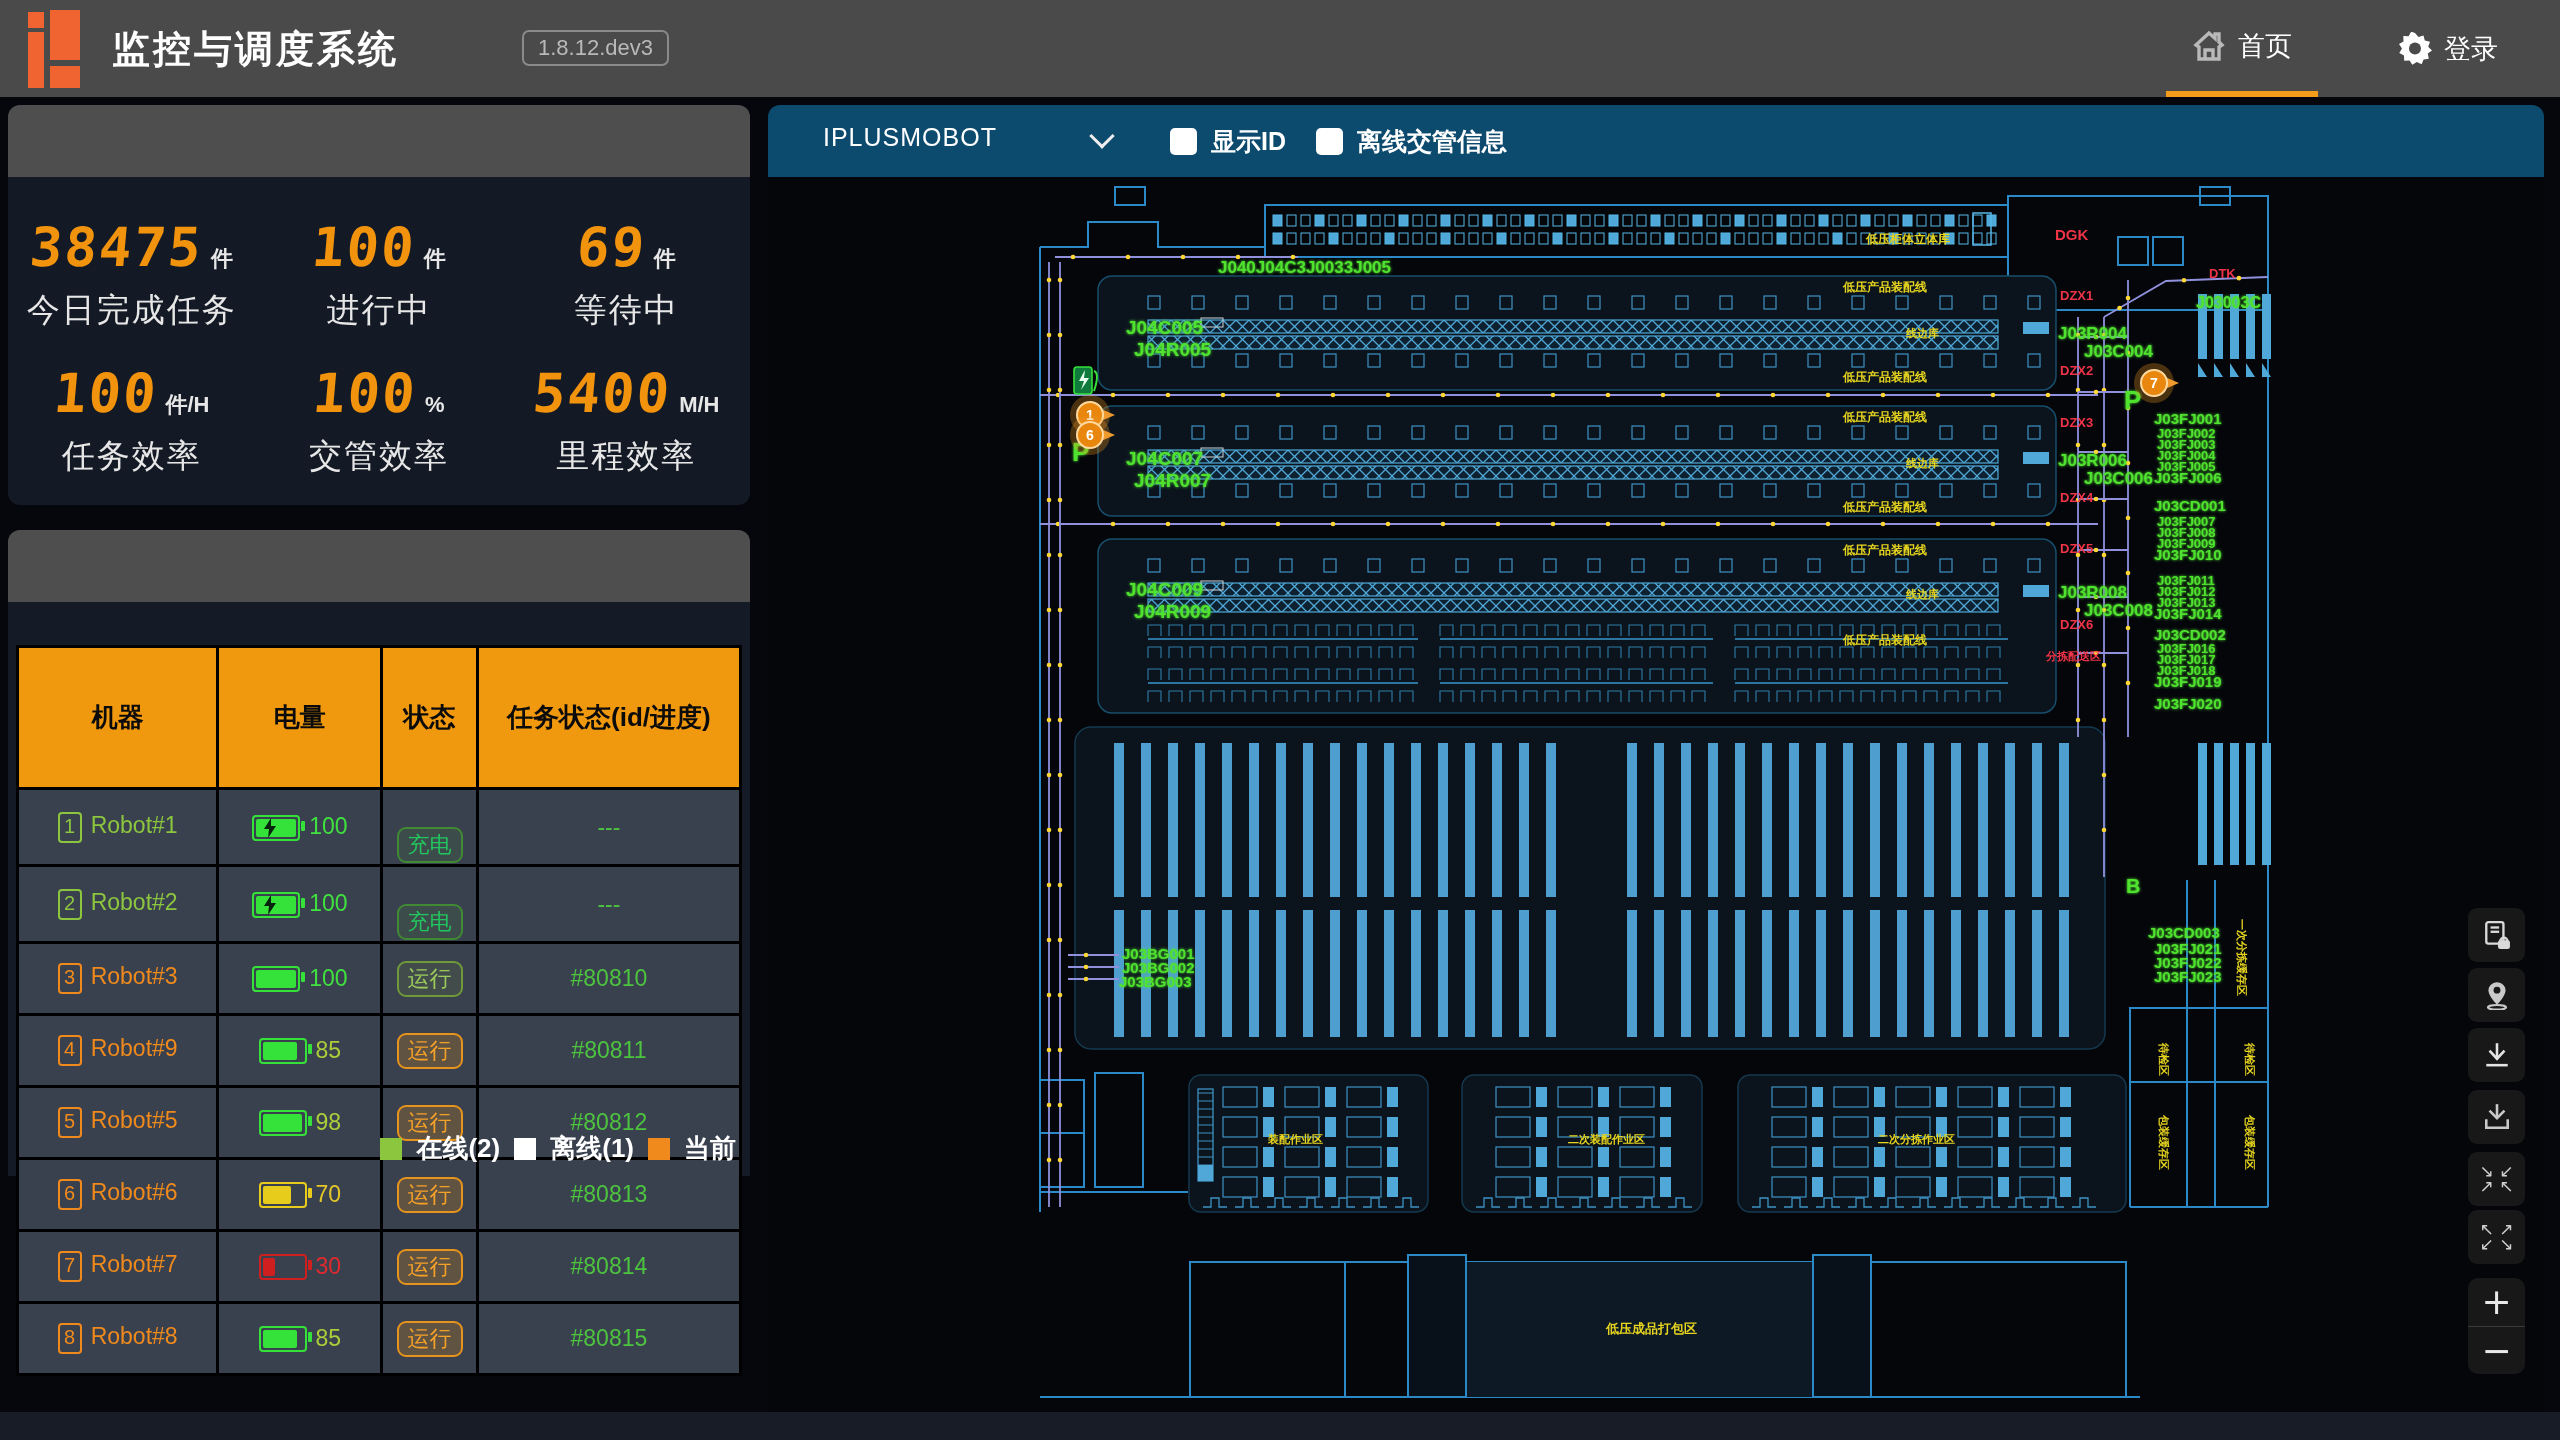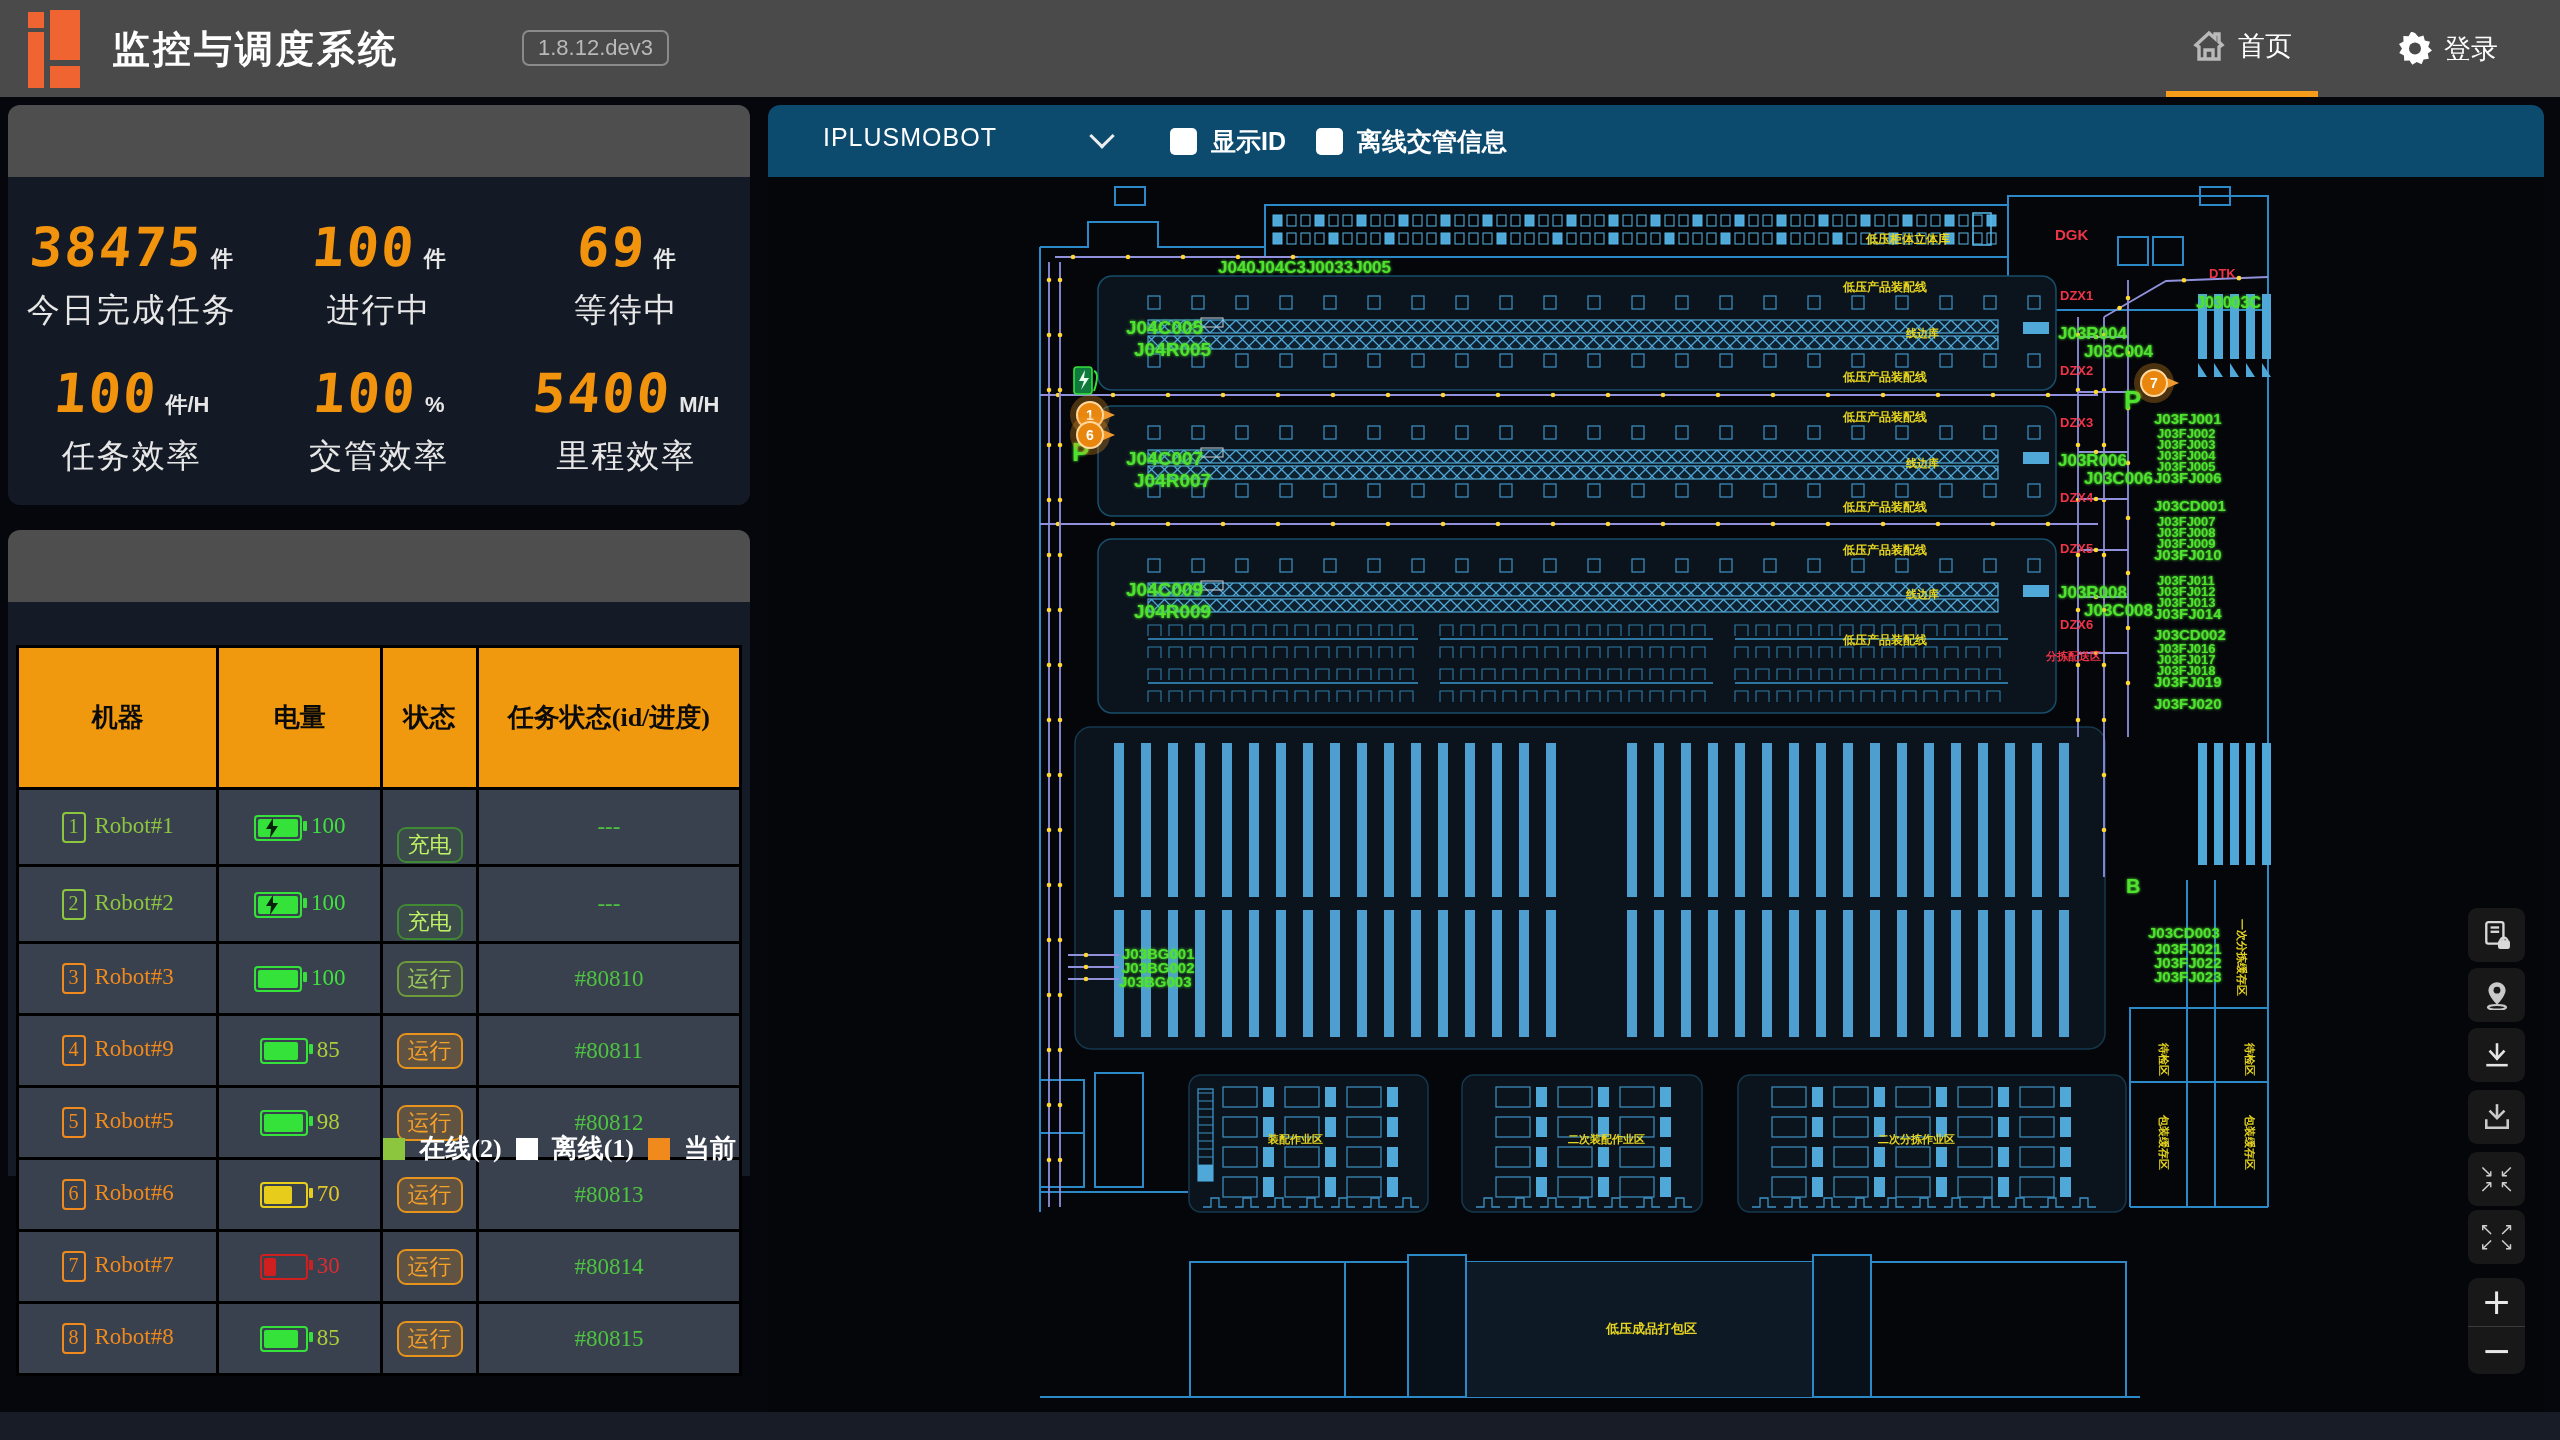--- a/index.html
+++ b/index.html
@@ -16,41 +16,41 @@
   .app-title{position:absolute;left:112px;top:24px;color:#fff;font-size:38px;font-weight:bold;letter-spacing:3px;}
   .version{position:absolute;left:522px;top:30px;color:#b9b9b9;font-size:22px;border:2px solid #8a8a8a;border-radius:7px;padding:3px 14px;}
   .nav{position:absolute;right:36px;top:0;height:97px;display:flex;align-items:center;gap:54px;}
   .nav-item{display:flex;align-items:center;gap:12px;color:#fff;font-size:27px;height:97px;padding:0 26px;box-sizing:border-box;cursor:pointer;}
   .nav-item.active{border-bottom:6px solid #f59c1a;}
 
   
   .panel-header{height:72px;background:#4e4e4e;border-radius:12px 12px 0 0;}
   .left-col{position:absolute;left:8px;top:105px;width:742px;z-index:2;}
   .stats-panel{position:absolute;left:0;top:0;width:742px;height:400px;background:#141a25;border-radius:12px;}
-  .robots-panel{position:absolute;left:0;top:425px;width:742px;height:646px;background:#151b26;border-radius:12px 12px 0 0;font-family:Liberation Serif, serif;}
+  .robots-panel{position:absolute;left:0;top:425px;width:742px;height:646px;background:#151b26;border-radius:12px 12px 0 0;}
 
   .stats-grid{display:grid;grid-template-columns:repeat(3,1fr);padding-top:44px;row-gap:34px;}
   .stat{text-align:center;}
   .numline{display:flex;align-items:baseline;justify-content:center;gap:8px;}
   .seg{font-family:"DejaVu Sans Mono",monospace;font-weight:bold;color:#f2930d;font-size:54px;transform:skewX(-5deg);letter-spacing:2px;line-height:1;}
   .unit{color:#e7e7e7;font-size:22px;font-weight:bold;}
   .stat-label{margin-top:13px;color:#e7e7e7;font-size:33px;letter-spacing:2px;}
 
   
   table.robots{border-collapse:collapse;margin:43px 8px 0 8px;width:726px;table-layout:fixed;}
   table.robots th{background:#f0980e;color:#0b0b0b;font-size:26px;font-weight:600;height:139px;border:3px solid #000;padding:0 6px;}
   table.robots td{background:#3a414e;border:3px solid #000;height:67px;text-align:center;vertical-align:middle;font-size:23px;}
   .nbadge{display:inline-block;width:20px;height:27px;line-height:25px;border:2px solid;border-radius:4px;font-size:20px;margin-right:9px;text-align:center;}
   .rname{font-size:23px;}
   .batt{position:relative;display:inline-block;width:44px;height:22px;border:2px solid;border-radius:4px;vertical-align:middle;margin-right:9px;}
   .batt::after{content:"";position:absolute;right:-7px;top:4px;width:4px;height:10px;background:currentColor;border-radius:1px;}
   .batt .fill{position:absolute;left:2px;top:2px;bottom:2px;background:currentColor;border-radius:2px;}
   .batt svg{position:absolute;left:10px;top:1px;}
   .stbadge{display:inline-block;border:2px solid;border-radius:9px;padding:5px 9px;font-size:22px;line-height:1;}
-  .st-charge{color:#bef264;border-color:#3f8a33;background:rgba(79,158,62,.13);margin-top:36px;}
+  .st-charge{color:#22c55e;border-color:#3f8a33;background:rgba(79,158,62,.13);margin-top:36px;}
   .st-run-green{color:#9ccb5b;border-color:#6f9a3a;background:rgba(121,161,63,.13);}
   .st-run-orange{color:#f5a028;border-color:#e8941c;background:rgba(232,148,28,.22);}
   .task{color:#4dc43f;}
 
   .legend{position:absolute;right:14px;bottom:10px;display:flex;align-items:center;gap:14px;}
   .legend .sq{width:22px;height:22px;display:inline-block;}
   .legend .ltext{color:#fff;font-size:26px;font-weight:bold;}
 
   
   .map-panel{position:absolute;left:768px;top:105px;width:1776px;height:1307px;background:#04060a;border-radius:12px 12px 0 0;z-index:2;}

